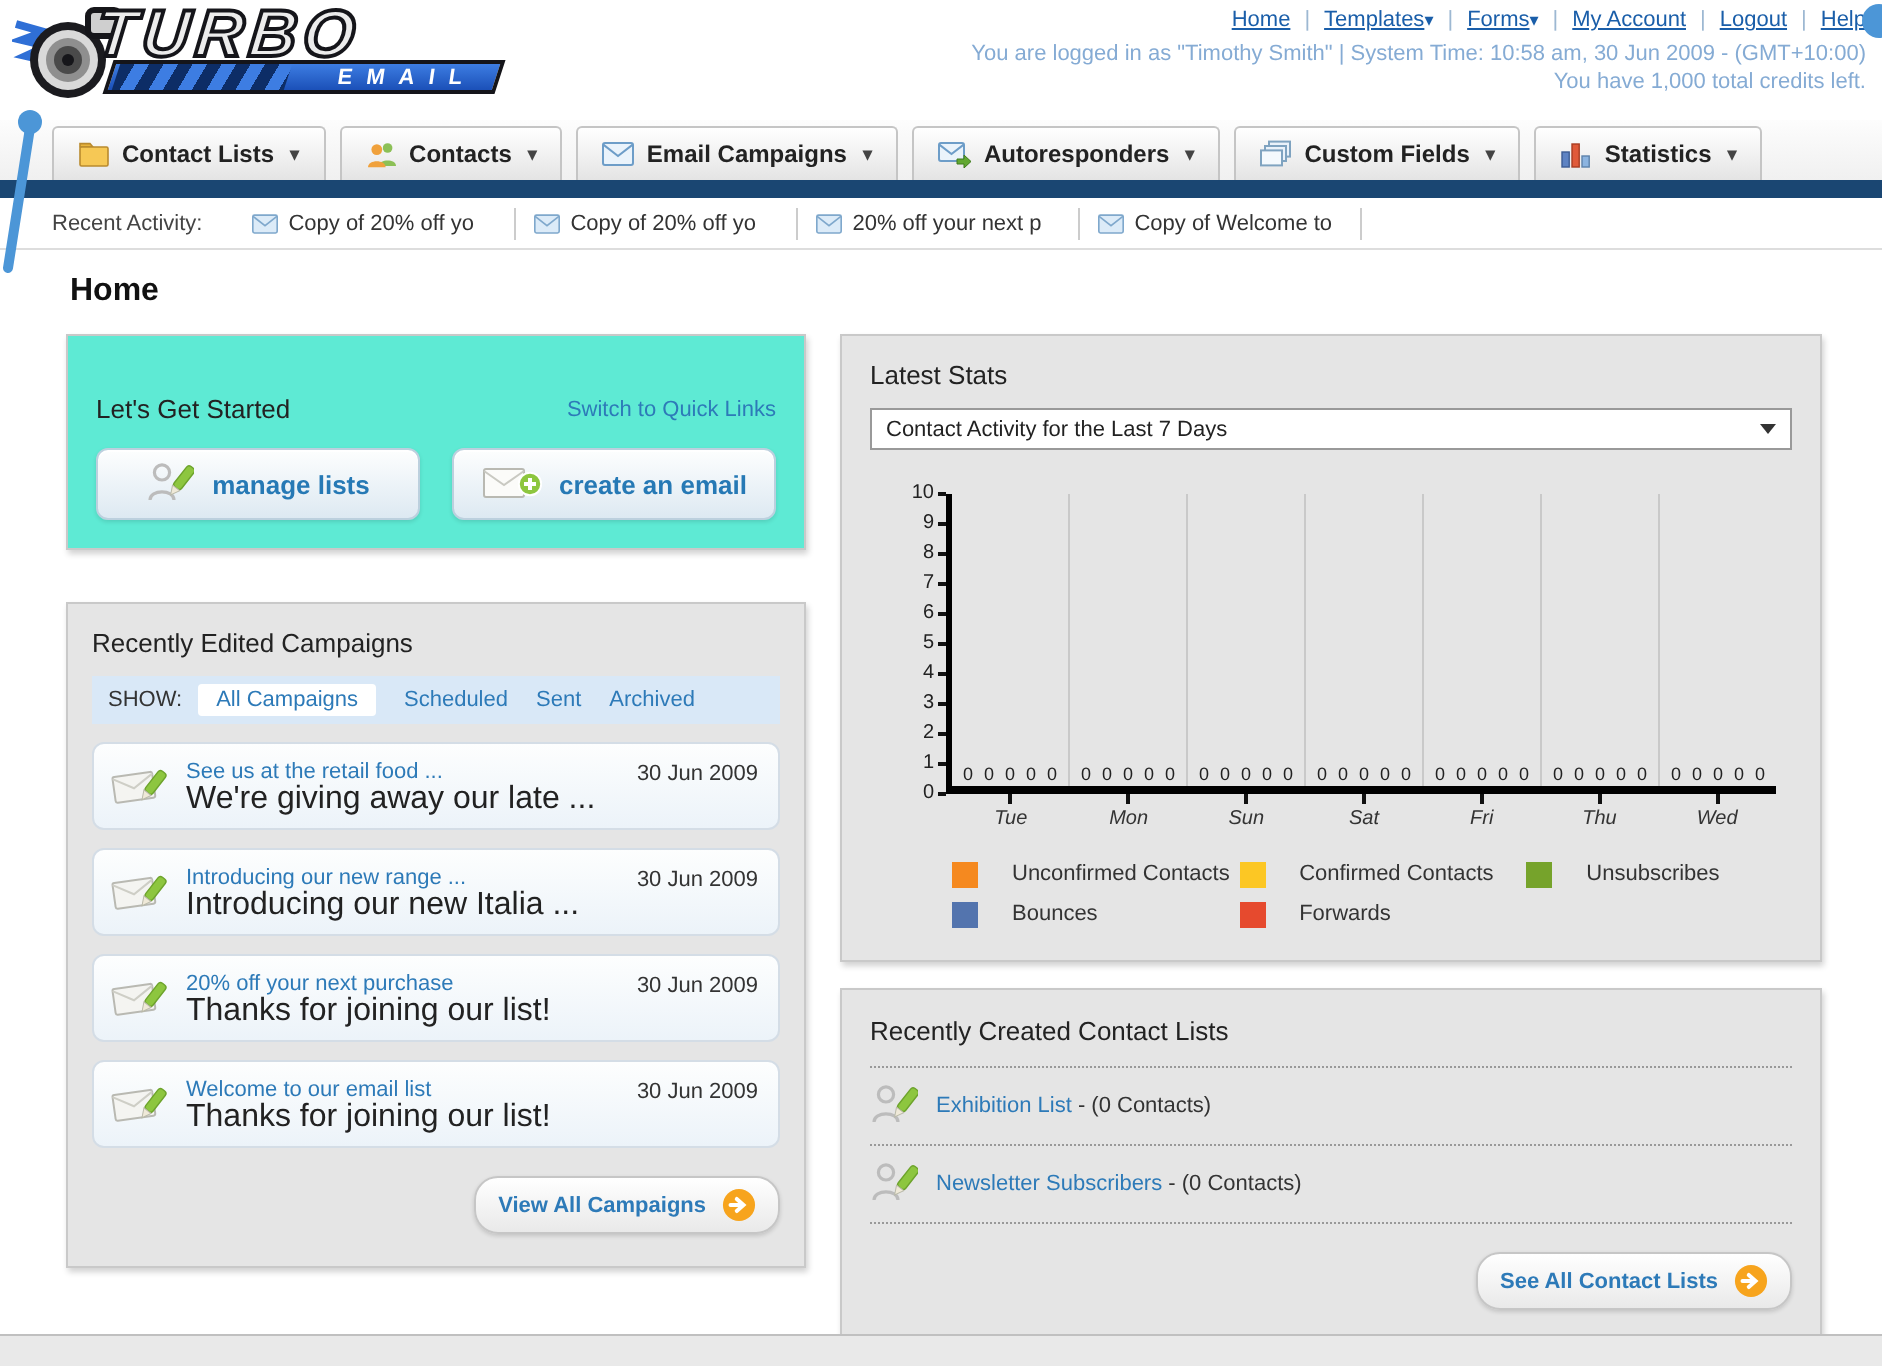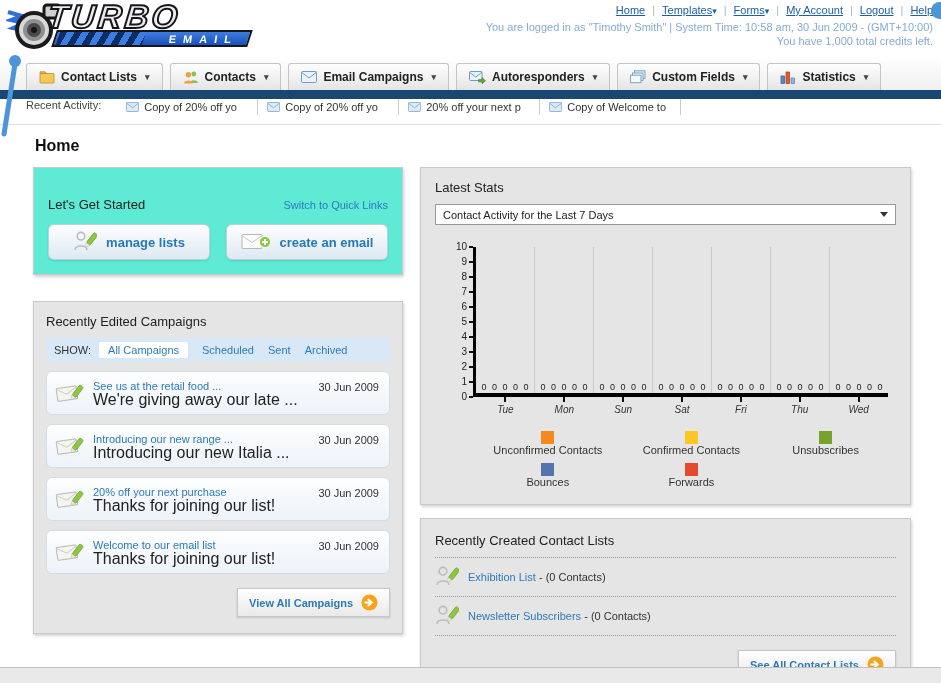--- a/index.html
+++ b/index.html
@@ -32,21 +32,21 @@
   
   .tabbar { height:30px; background:linear-gradient(#fdfdfd,#f0f0f0); padding-left:26px; display:flex; align-items:flex-end; gap:7px; }
   .tab { display:inline-flex; align-items:center; gap:6px; height:27px; padding:0 12px;
     background:linear-gradient(#ffffff,#e4e4e4); border:1px solid #c5c5c5; border-bottom:none;
     border-radius:3px 3px 0 0; font-size:12px; font-weight:bold; color:#222; cursor:pointer; }
   .tab::after { content:"▾"; font-size:9px; color:#444; margin-left:2px; }
   .tab svg { flex:0 0 auto; }
   .navy-bar { height:9px; background:#1a4672; }
 
   
-  .activity-bar { height:25px; display:flex; align-items:flex-start; padding-left:26px; font-size:11px; background:#fff; }
+  .activity-bar { height:25px; display:flex; align-items:center; padding-left:26px; font-size:11px; background:#fff; }
   .activity-label { color:#444; margin-right:16px; }
   .activity-item { display:flex; align-items:center; gap:5px; padding:0 9px; border-right:1px solid #ccc; height:16px; cursor:pointer; }
   .activity-item:first-of-type { border-left:1px solid #ccc; }
   .activity-title { display:inline-block; width:104px; overflow:hidden; white-space:nowrap; color:#333; }
 
   
   .main { padding:8px 30px 0 33px; }
   .page-title { font-size:16px; font-weight:bold; color:#111; margin:4px 0 12px 2px; }
   .columns { display:flex; gap:17px; align-items:flex-start; }
   .col-left { width:370px; }
@@ -71,21 +71,21 @@
   .filter-link { color:#2d7ab8; text-decoration:none; cursor:pointer; }
   .filter-link.active { background:#fff; padding:2px 9px; border-radius:2px; margin-left:-6px; }
   .campaign-row { margin-top:9px; min-height:44px; padding:5px 10px 5px 8px; display:flex; align-items:center; gap:8px;
     background:linear-gradient(#fdfefe,#ecf3f9); border:1px solid #d4dde6; border-radius:6px; }
   .campaign-text { flex:1; line-height:14px; }
   .campaign-title { font-size:11px; color:#2d7ab8; text-decoration:none; cursor:pointer; display:block; }
   .campaign-sub { font-size:16px; color:#222; }
   .campaign-date { font-size:11px; color:#333; align-self:flex-start; margin-top:4px; }
   .btn-row { display:flex; justify-content:flex-end; margin-top:14px; margin-bottom:4px; }
   .pill-btn { display:inline-flex; align-items:center; gap:8px; padding:5px 11px; background:linear-gradient(#ffffff,#e9e9e9);
-    border:1px solid #c6c6c6; border-radius:0; box-shadow:0 1px 2px rgba(0,0,0,0.15);
+    border:1px solid #c6c6c6; border-radius:12px; box-shadow:0 1px 2px rgba(0,0,0,0.15);
     font-size:11px; font-weight:bold; color:#2d7ab8; cursor:pointer; font-family:"Liberation Sans",sans-serif; }
 
   
   .stats { padding:12px 14px 14px; margin-bottom:13px; }
   .stats-select { margin-top:9px; height:21px; border:1px solid #999; background:#fff; display:flex;
     align-items:center; justify-content:space-between; padding:0 7px; font-size:11px; color:#222; cursor:pointer; }
   .select-arrow { width:0; height:0; border-left:4px solid transparent; border-right:4px solid transparent; border-top:5px solid #333; }
   .chart-wrap { margin-top:22px; padding-left:14px; padding-right:8px; }
   .chart-top { display:flex; }
   .y-axis { width:24px; height:150px; display:flex; flex-direction:column; justify-content:space-between; }
@@ -94,21 +94,21 @@
   .y-axis > :first-child { margin-top:-5px; } .y-axis > :last-child { margin-bottom:-5px; }
   .plot { flex:1; height:150px; border-left:3px solid #000; border-bottom:4px solid #000; display:flex; }
   .chart-group { flex:1; position:relative; border-right:1px solid #c9c9c9; }
   .chart-group:last-child { border-right:none; }
   .chart-vals { position:absolute; left:0; right:0; bottom:1px; display:flex; justify-content:space-evenly; font-size:9px; color:#222; }
   .x-axis { display:flex; margin-left:27px; }
   .x-cell { flex:1; text-align:center; }
   .x-tick { width:2px; height:5px; background:#111; margin:0 auto; }
   .x-label { font-size:10px; color:#333; margin-top:2px;font-style:italic; }
   .legend { margin:16px 0 2px 27px; display:grid; grid-template-columns:1.15fr 1.15fr 1fr; row-gap:7px; }
-  .legend-item { display:flex; align-items:center; gap:0;flex-direction:column; }
+  .legend-item { display:flex; align-items:flex-start; gap:17px; }
   .legend-swatch { width:13px; height:13px; display:inline-block; }
   .legend-label { font-size:11px; color:#333; }
 
   
   .contact-lists { padding:12px 14px 12px; }
   .cl-title-row { padding-bottom:8px; border-bottom:1px dotted #999; }
   .cl-row { display:flex; align-items:center; gap:9px; padding:7px 0; border-bottom:1px dotted #999; }
   .cl-text { font-size:11px; color:#333; }
   .cl-link { color:#2d7ab8; text-decoration:none; cursor:pointer; }
 

